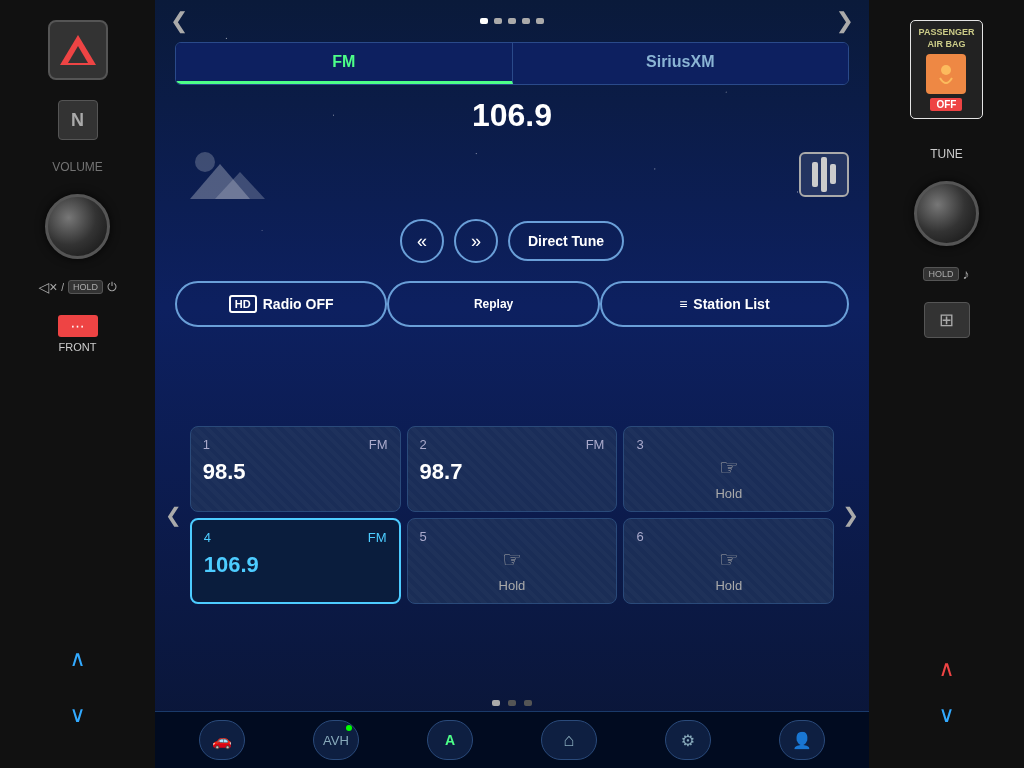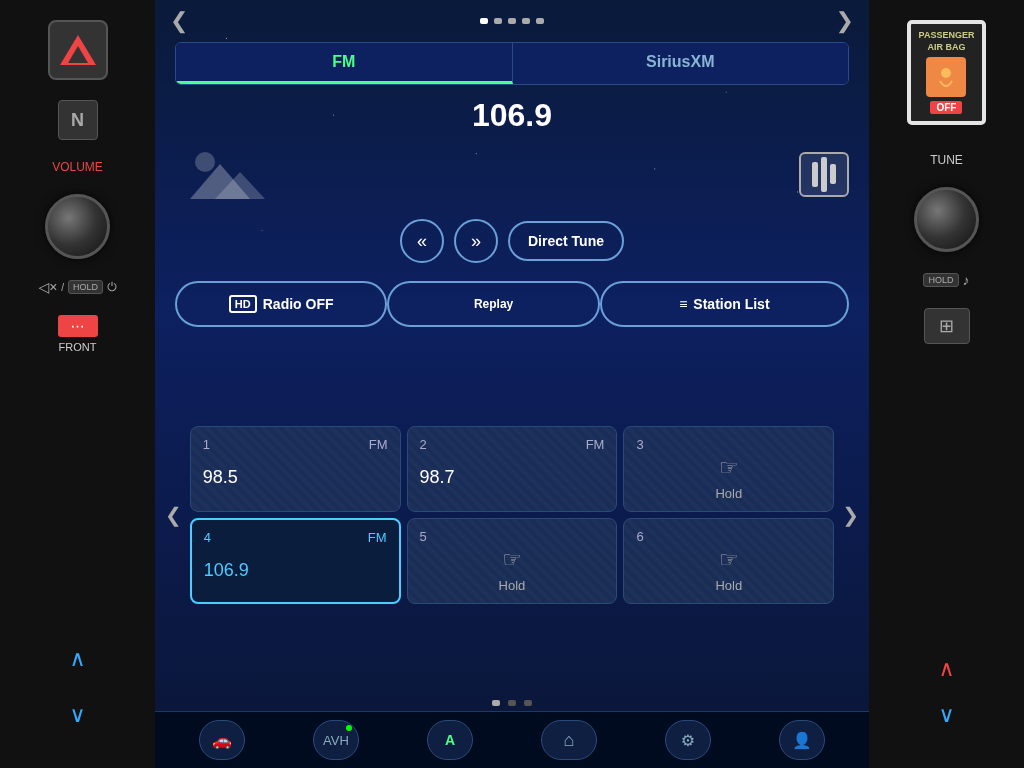--- a/index.html
+++ b/index.html
@@ -71,21 +71,21 @@
       display: flex;
       align-items: center;
       justify-content: center;
       color: #aaa;
       font-size: 18px;
       font-weight: bold;
       border: 1px solid #555;
     }
 
     .volume-label {
-      color: #ef4444;
+      color: #737373;
       font-size: 12px;
       text-align: center;
     }
 
     .knob {
       width: 65px;
       height: 65px;
       background: radial-gradient(circle at 35% 35%, #777, #333, #111);
       border-radius: 50%;
       border: 3px solid #555;
@@ -451,23 +451,23 @@
       font-size: 13px;
     }
 
     .preset-band {
       color: #aac;
       font-size: 13px;
     }
 
     .preset-freq {
       color: #fff;
-      font-size: 18px;
-      font-weight: normal;
-      margin-top: 12px;
+      font-size: 22px;
+      font-weight: bold;
+      margin-top: 4px;
     }
 
     .preset-freq.active-freq {
       color: #4dccff;
     }
 
     .preset-hold {
       display: flex;
       flex-direction: column;
       align-items: center;
@@ -553,21 +553,21 @@
       background: #111;
       display: flex;
       flex-direction: column;
       align-items: center;
       padding: 20px 10px;
       gap: 20px;
     }
 
     .airbag-indicator {
       background: #222;
-      border: 4px solid #e5e5e5;
+      border: 1px solid #e5e5e5;
       border-radius: 5px;
       padding: 6px 8px;
       text-align: center;
     }
 
     .airbag-text {
       color: #cc8;
       font-size: 9px;
       line-height: 1.3;
       font-weight: bold;

